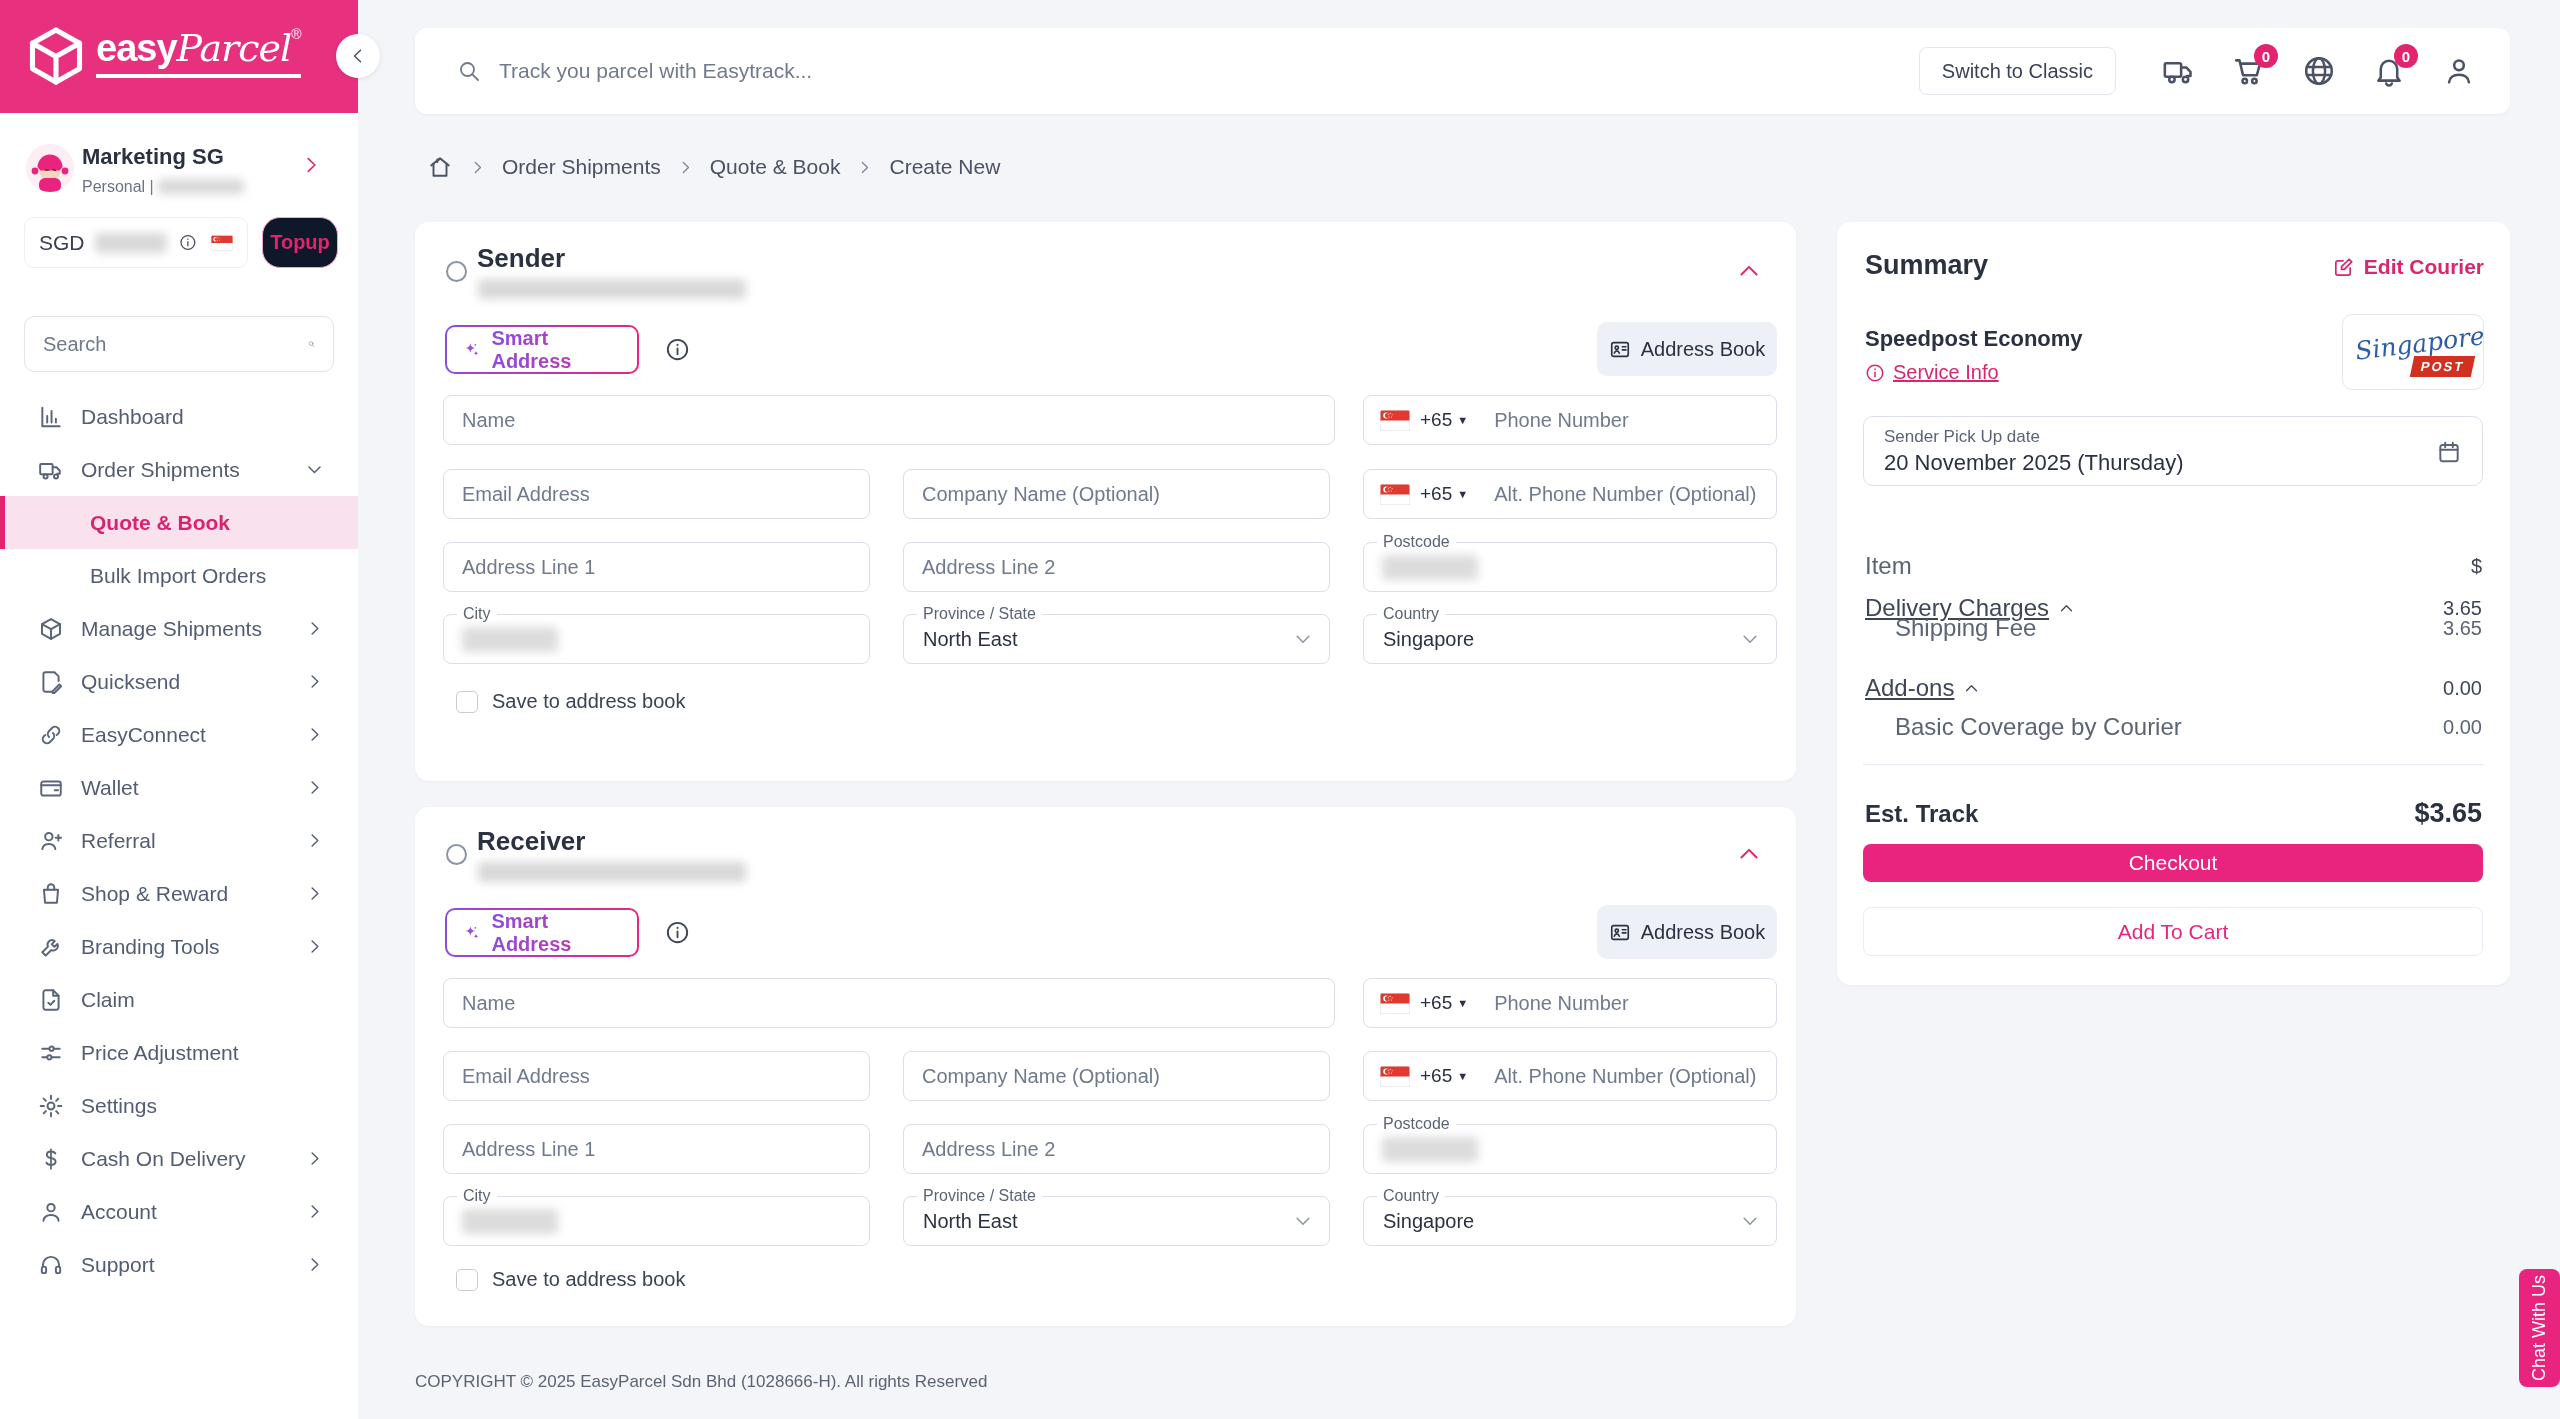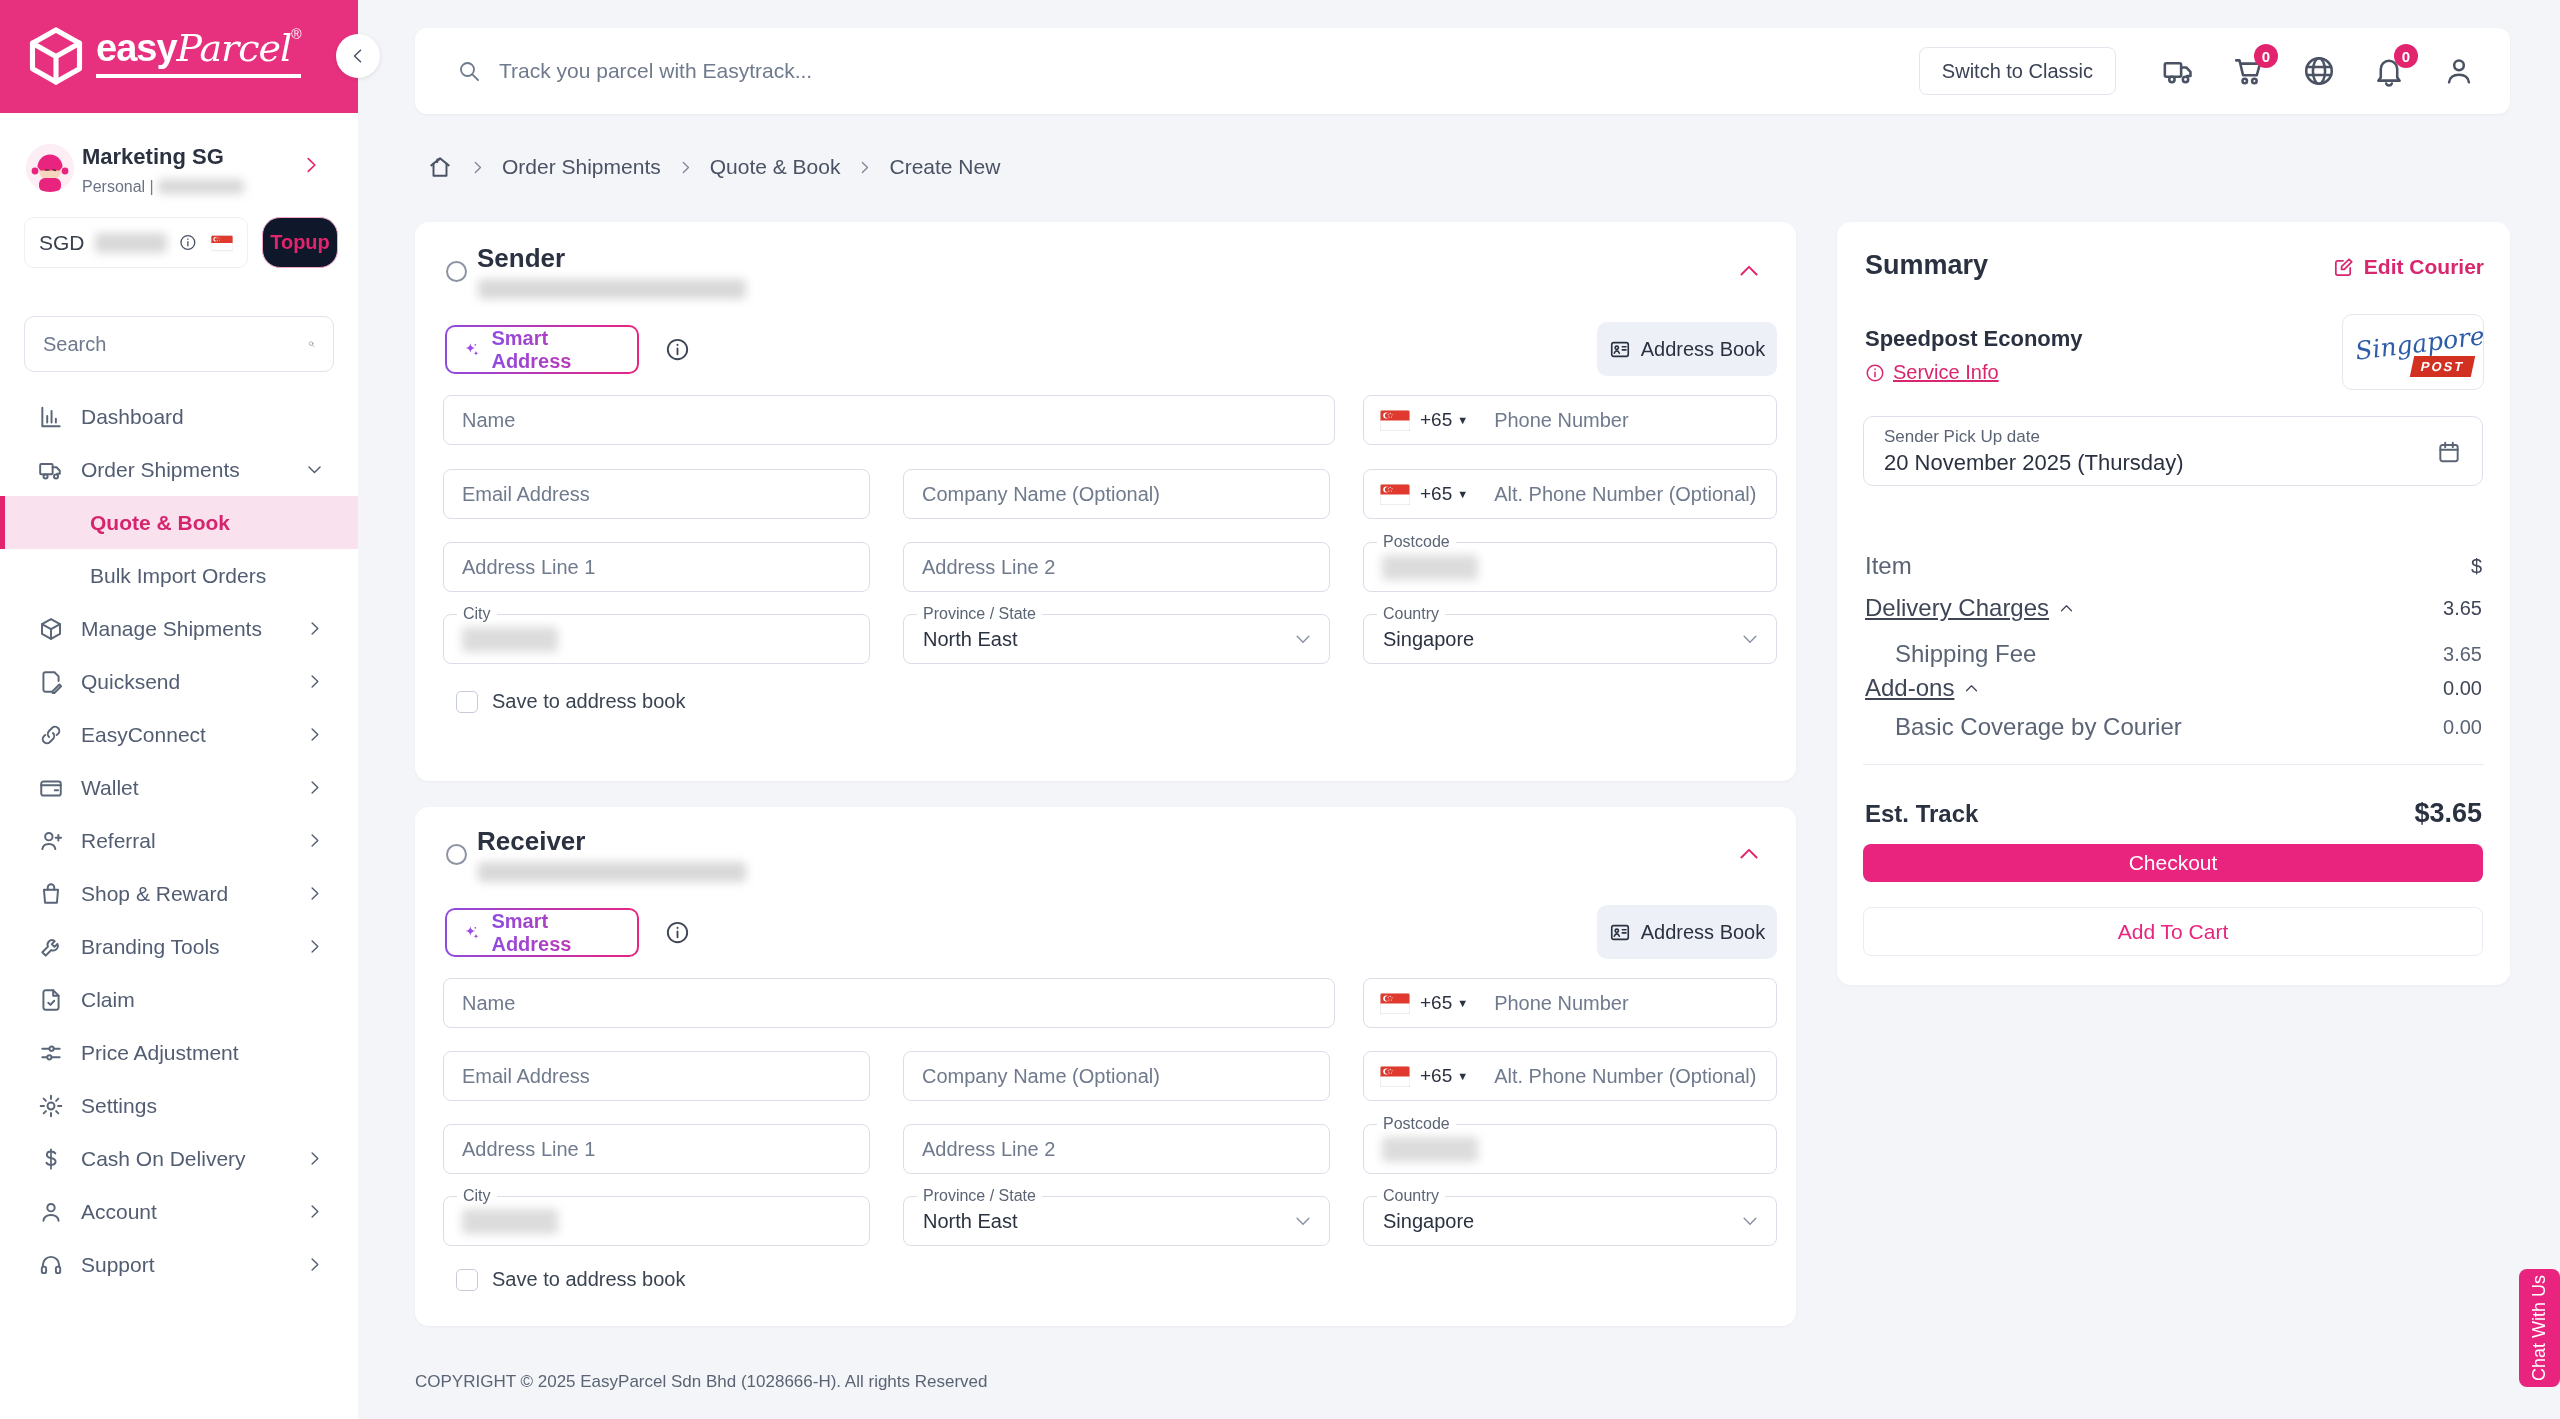--- a/index.html
+++ b/index.html
@@ -716,21 +716,21 @@
     <span class="lbl head">Item</span>
     <span class="val">$</span>
   </div>
   <div class="sum-row" style="top:372px">
     <span class="lbl group">Delivery Charges</span>
     <svg class="ic caret">
         <use href="#i-chev-u"></use>
       </svg>
     <span class="val">3.65</span>
   </div>
-  <div class="sum-row subrow" style="top:418px">
+  <div class="sum-row subrow" style="top:392px">
     <span class="lbl">Shipping Fee</span>
     <span class="val">3.65</span>
   </div>
   <div class="sum-row" style="top:452px">
     <span class="lbl group">Add-ons</span>
     <svg class="ic caret">
         <use href="#i-chev-u"></use>
       </svg>
     <span class="val">0.00</span>
   </div>

